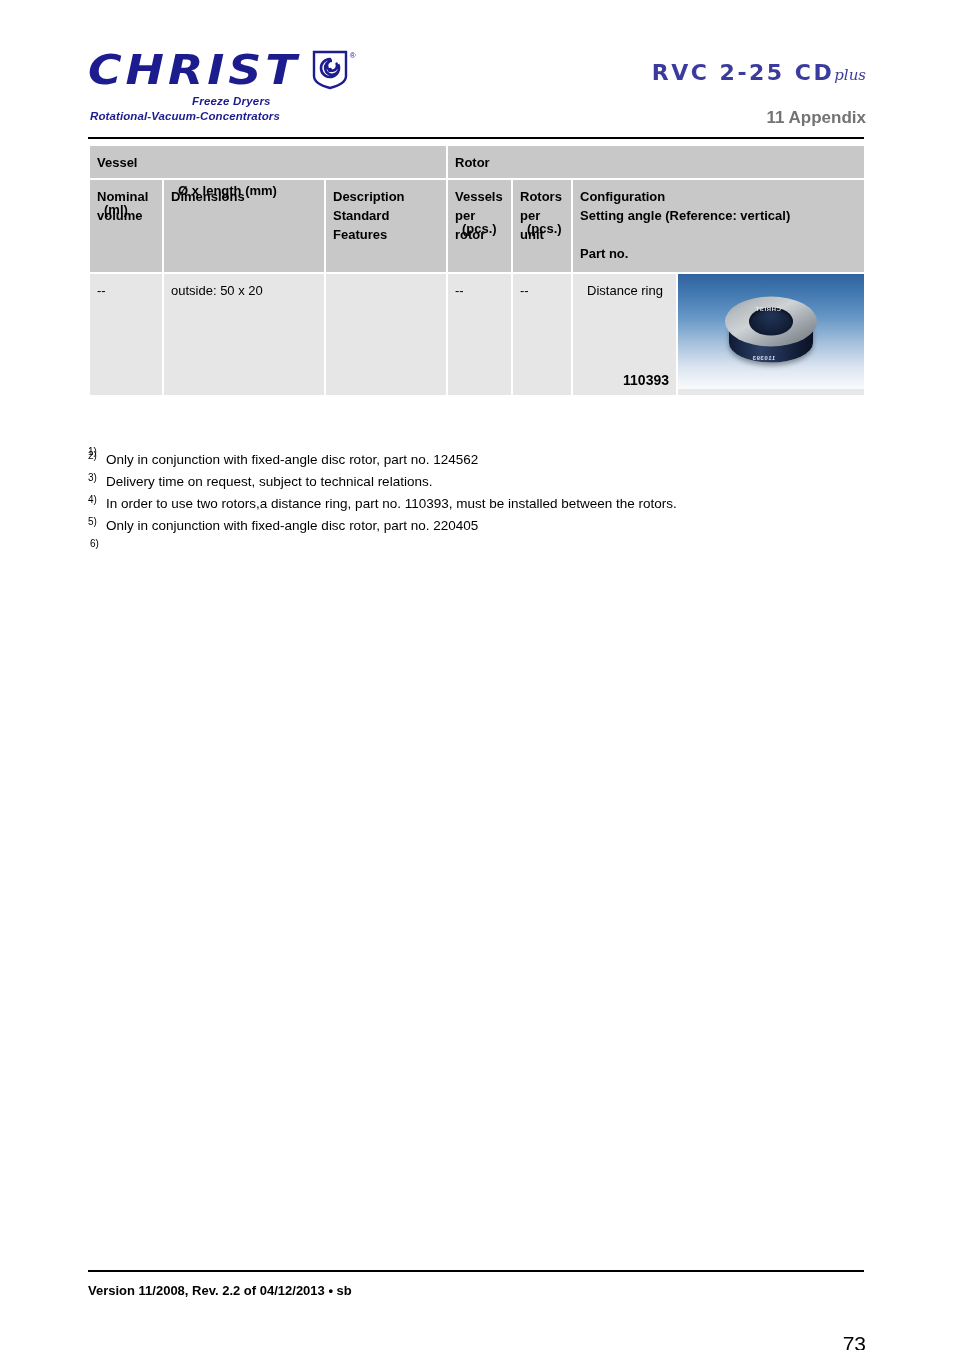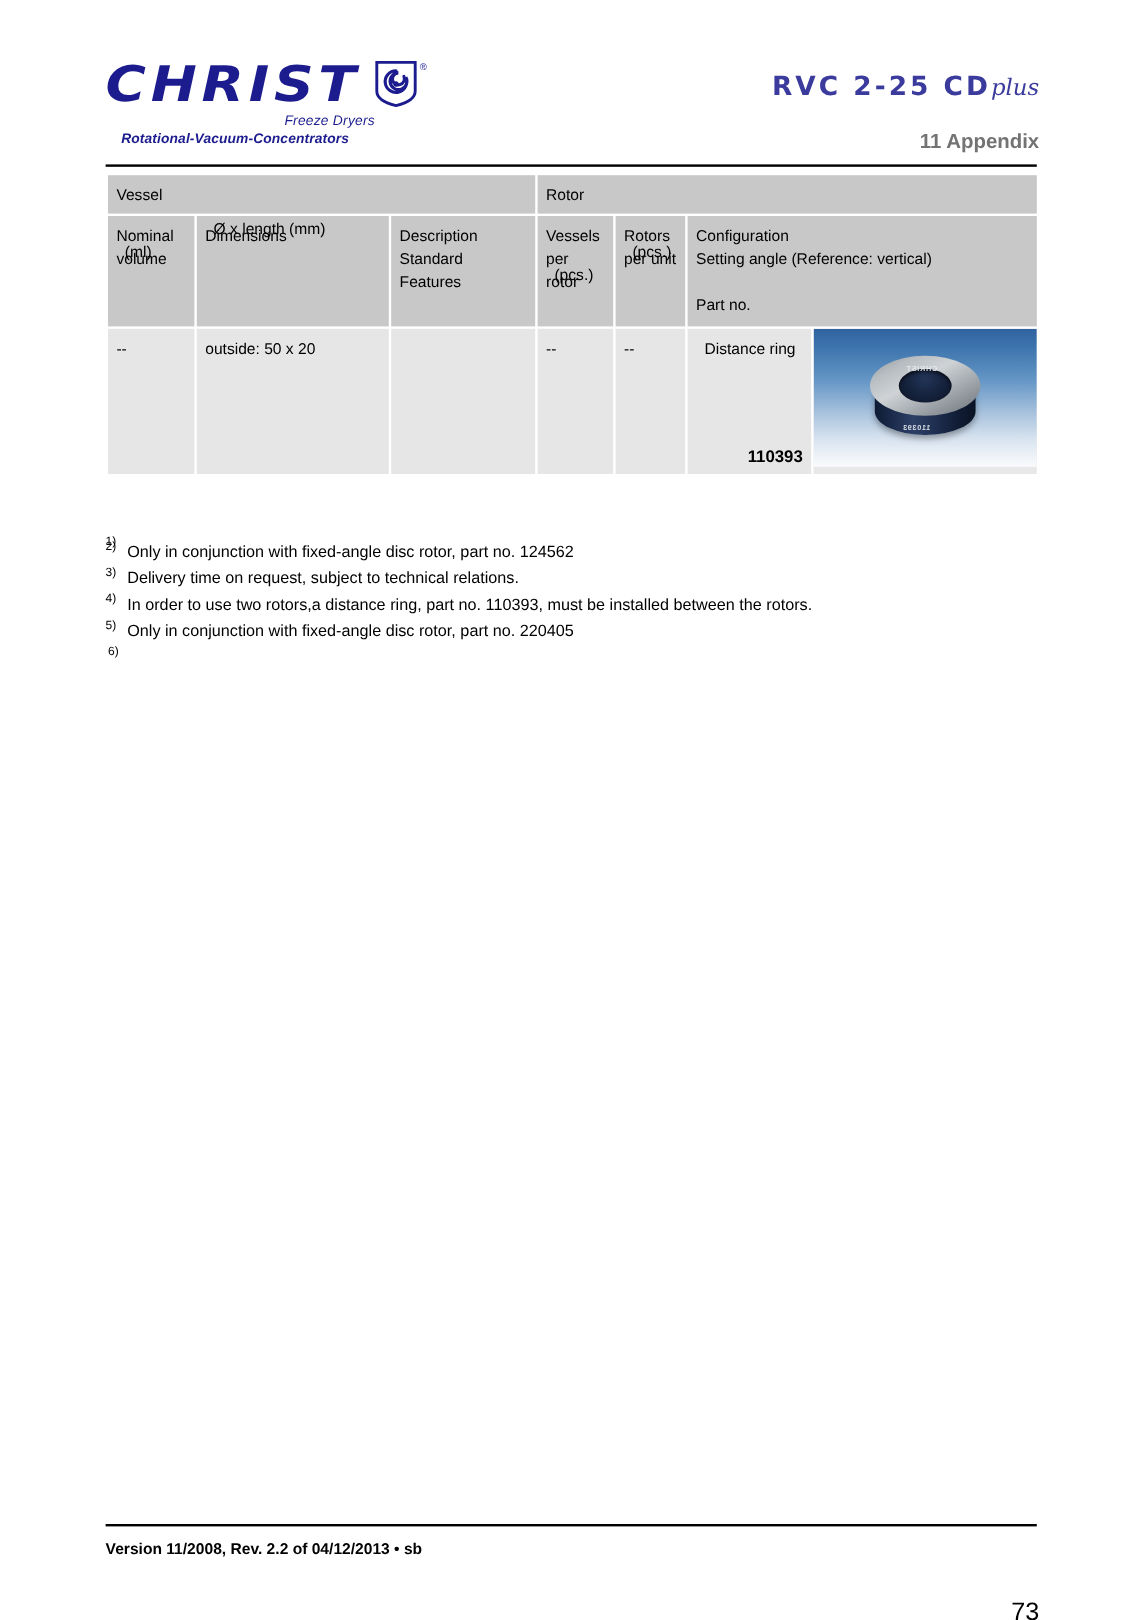--- a/index.html
+++ b/index.html
@@ -58,56 +58,54 @@
     top: 1px;
     font-size: 8px;
     color: #1c1c8f;
     font-family: "Liberation Sans", sans-serif;
   }
   #logo-tagline1 {
     position: absolute;
     left: 104px;
     top: 47px;
     font-size: 11.5px;
-    font-weight: normal;
+    font-weight: bold;
     font-style: italic;
     color: #1c1c8f;
     letter-spacing: 0.2px;
     white-space: nowrap;
-    margin-left: 45px;
   }
   #logo-tagline2 {
     position: absolute;
     left: 2px;
     top: 62px;
     font-size: 11.5px;
     font-weight: bold;
     font-style: italic;
     color: #1c1c8f;
     letter-spacing: 0.1px;
     white-space: nowrap;
-    margin-left: 11px;
   }
 
   #model-name {
     position: absolute;
     right: 88px;
     top: 60px;
     font-family: "DejaVu Sans", sans-serif;
     font-size: 22px;
     font-weight: bold;
     color: #3b3b9e;
     letter-spacing: 2.5px;
     white-space: nowrap;
   }
   #model-name .plus {
     font-family: "DejaVu Serif", serif;
     font-style: italic;
     font-weight: normal;
-    font-size: 19px;
+    font-size: 15px;
     letter-spacing: 0;
   }
 
   #chapter-title {
     position: absolute;
     right: 88px;
     top: 108px;
     font-size: 17px;
     font-weight: bold;
     color: #737373;
@@ -134,21 +132,21 @@
     table-layout: fixed;
     font-size: 13px;
   }
   #spec-table td {
     vertical-align: top;
     padding: 7px 6px 6px 7px;
     line-height: 19px;
   }
   .th-cell {
     background: #c8c8c8;
-    font-weight: normal;
+    font-weight: bold;
   }
   .td-cell {
     background: #e6e6e6;
   }
   .group-head { height: 12px; }
   .col-head { height: 92px; }
   .data-row td { height: 108px; }
 
   .head-unit {
     position: absolute;

